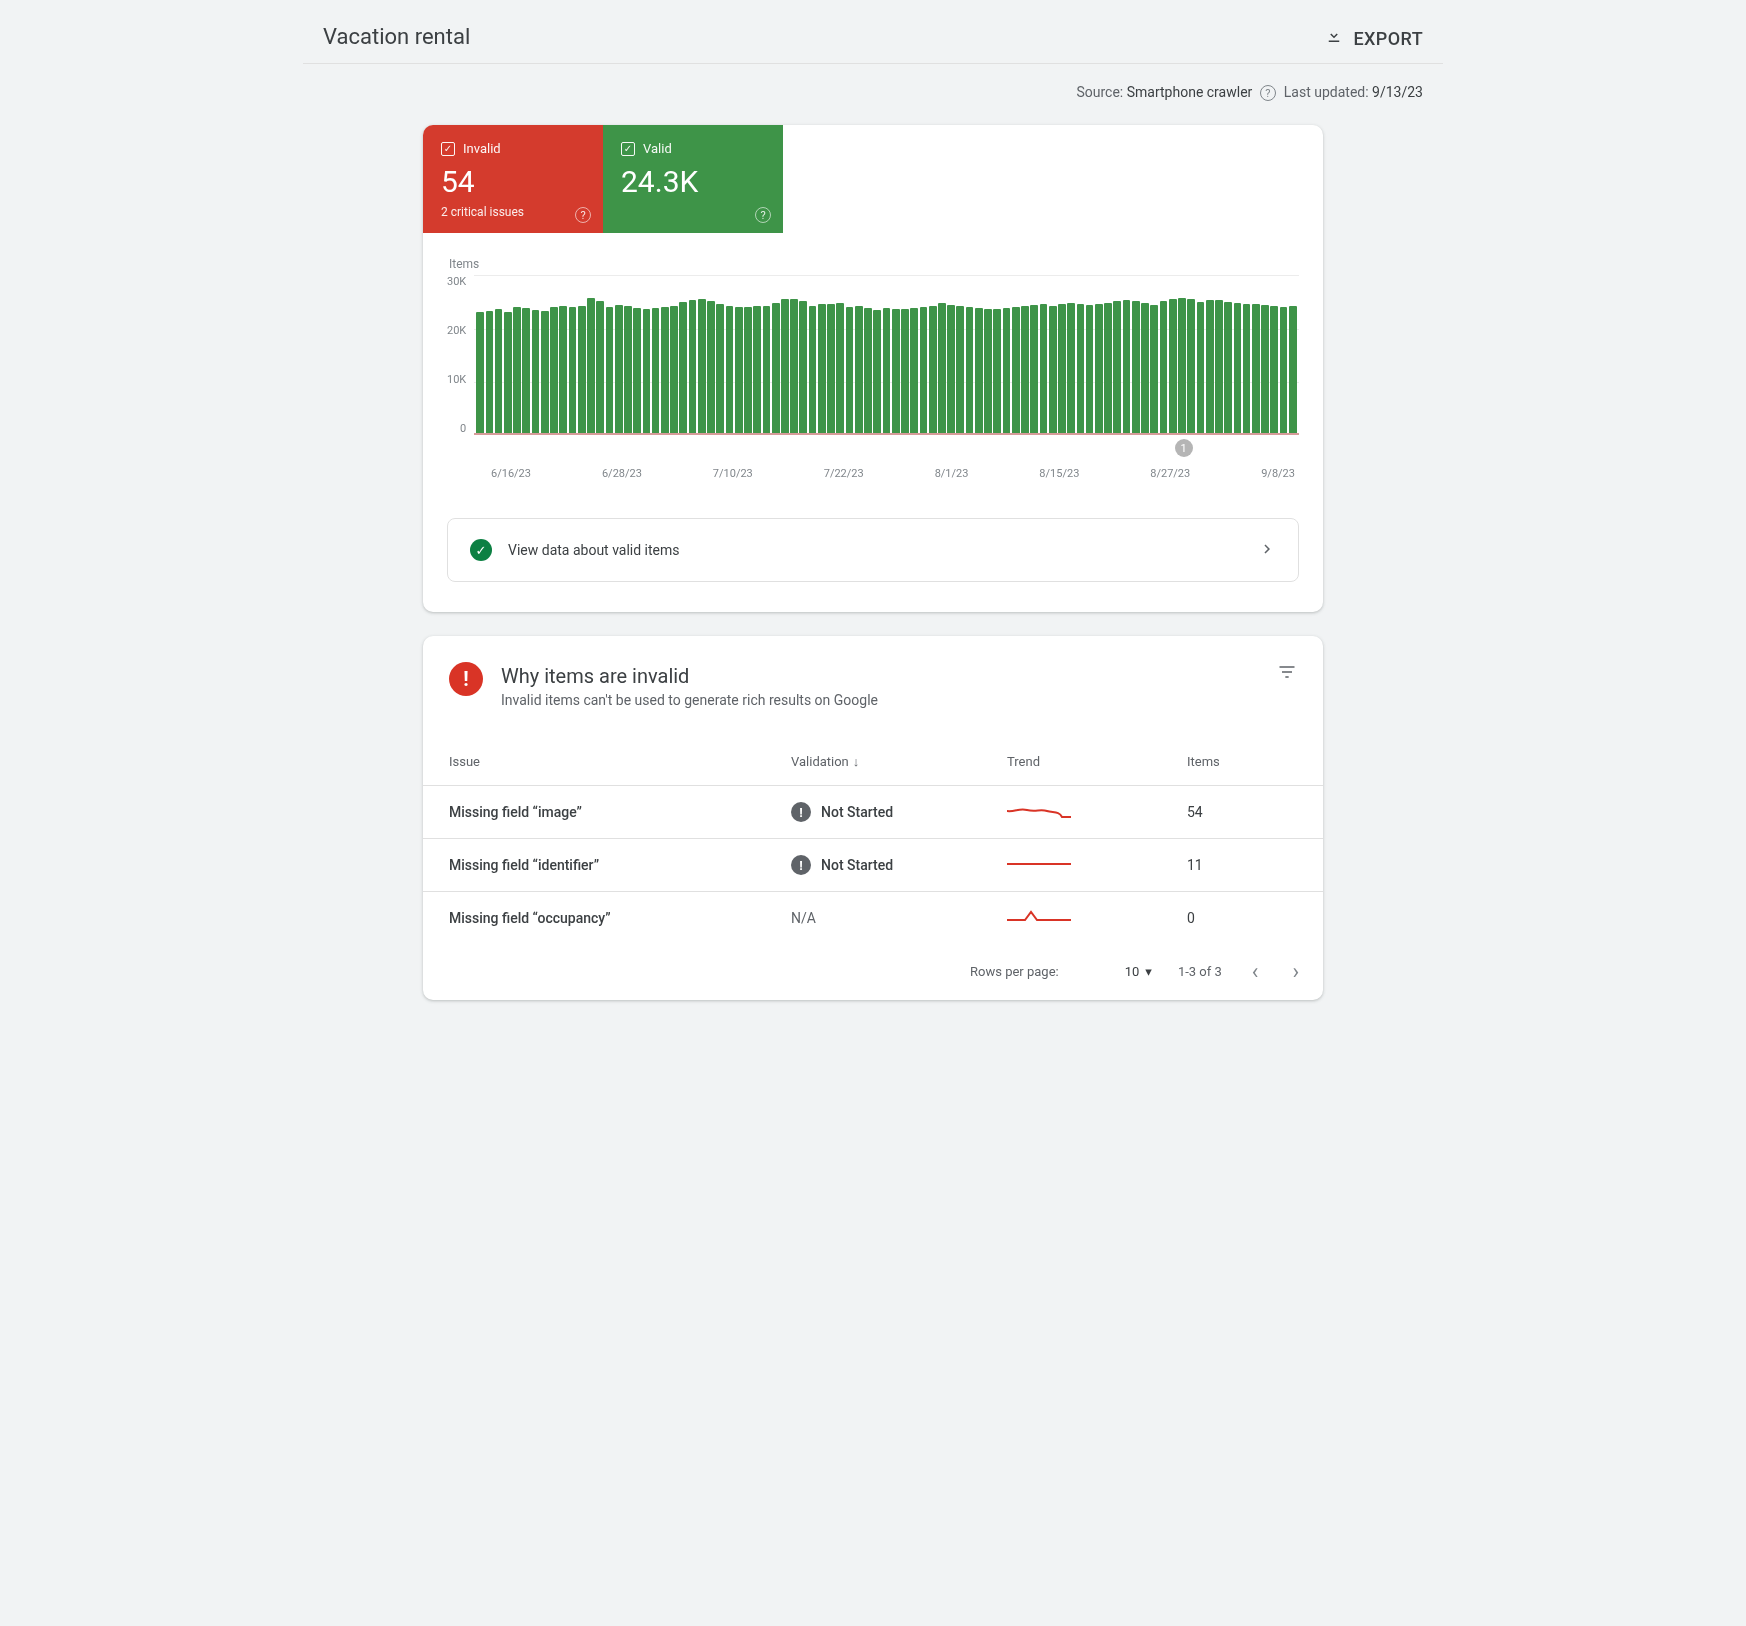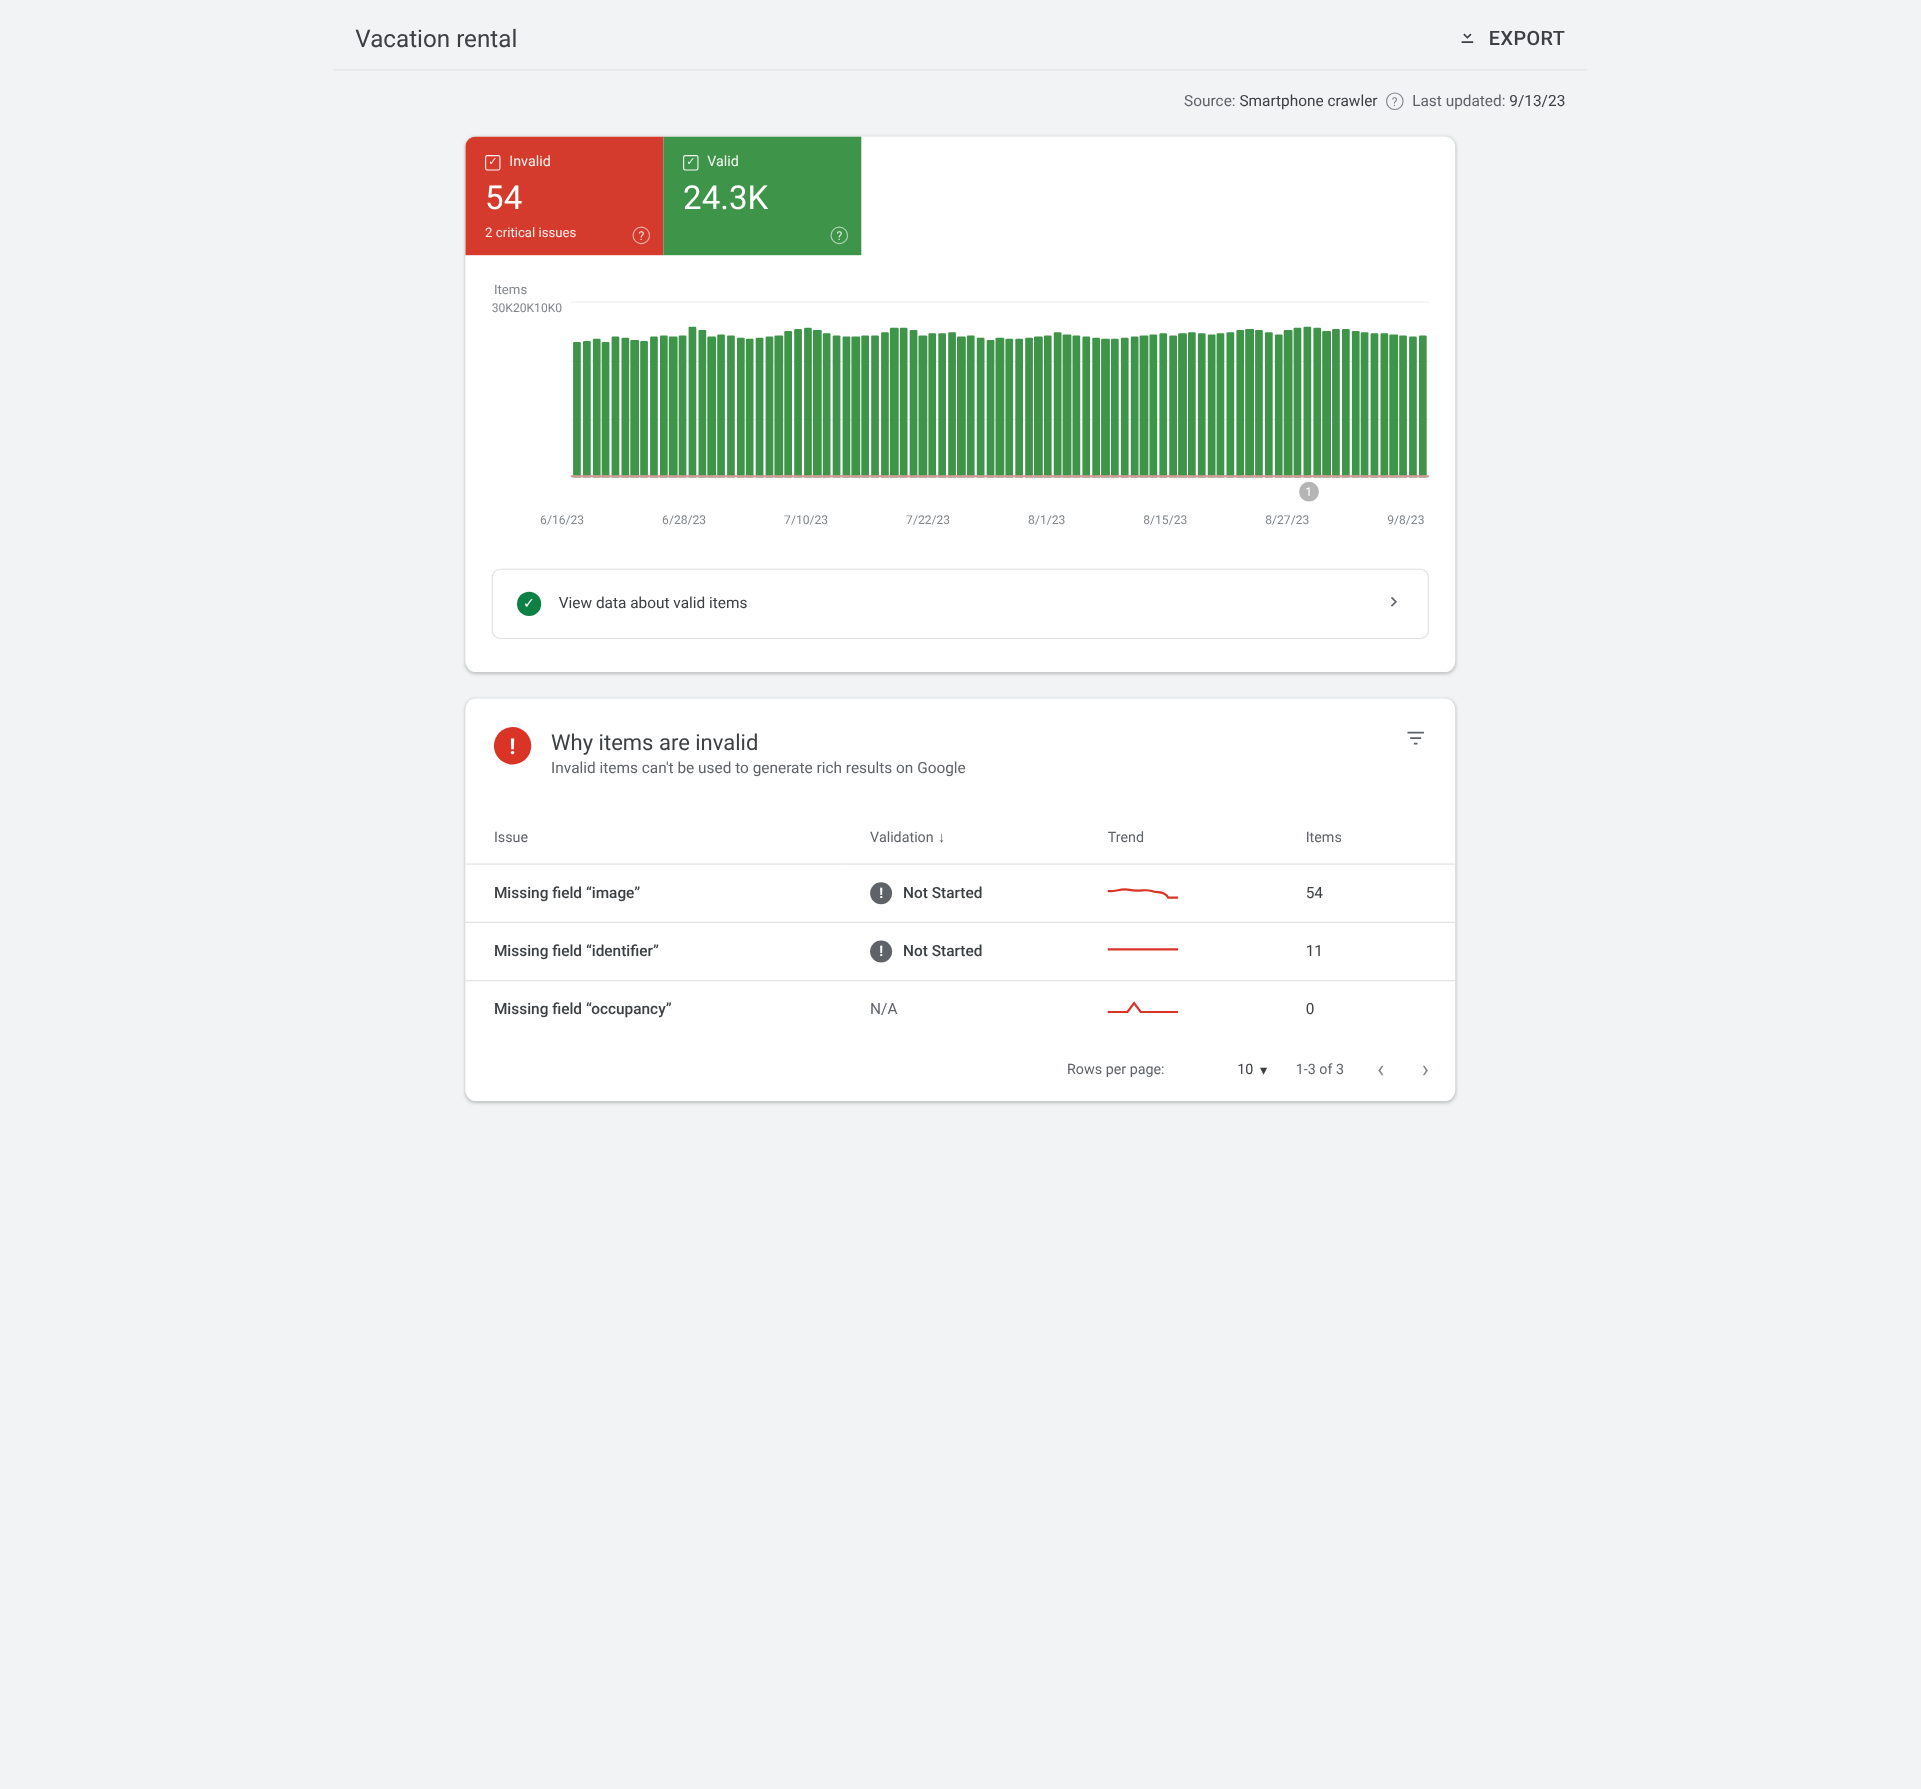--- a/index.html
+++ b/index.html
@@ -24,21 +24,21 @@
     color: var(--text-dark);
     font-size: 14px;
   }
   .page {
     width: 1164px;
     margin: 0 auto;
     padding: 0 12px 40px;
   }
   
   .header-row {
-    display: flex; align-items: flex-start; justify-content: space-between;
+    display: flex; align-items: flex-end; justify-content: space-between;
     padding: 24px 20px 14px 20px;
     border-bottom: 1px solid var(--border);
   }
   .page-title { font-size: 22px; font-weight: 400; color: var(--text-dark); }
   .export-btn {
     display: inline-flex; align-items: center; gap: 10px;
     color: var(--text-dark); font-weight: 500; letter-spacing: .4px;
     font-size: 18px; cursor: pointer;
   }
   .export-btn svg { width: 18px; height: 18px; fill: var(--text-dark); }
@@ -91,21 +91,21 @@
     font-size:11px;opacity:.85;
   }
 
   
   .chart-wrap { padding: 24px 24px 12px; }
   .y-title { font-size:12px; color:var(--text-light); margin-left:2px; margin-bottom:4px;}
   .chart {
     display:flex; align-items:stretch;
   }
   .y-axis {
-    display:flex; flex-direction:row; justify-content:space-between;
+    display:flex; flex-direction:column; justify-content:space-between;
     font-size:11px; color:var(--text-light); text-align:right;
     padding-right:8px; height:160px;
   }
   .plot {
     flex:1; position:relative; height:160px;
   }
   .gridline {
     position:absolute; left:0; right:0; height:1px; background:#ececec;
   }
   .baseline {

